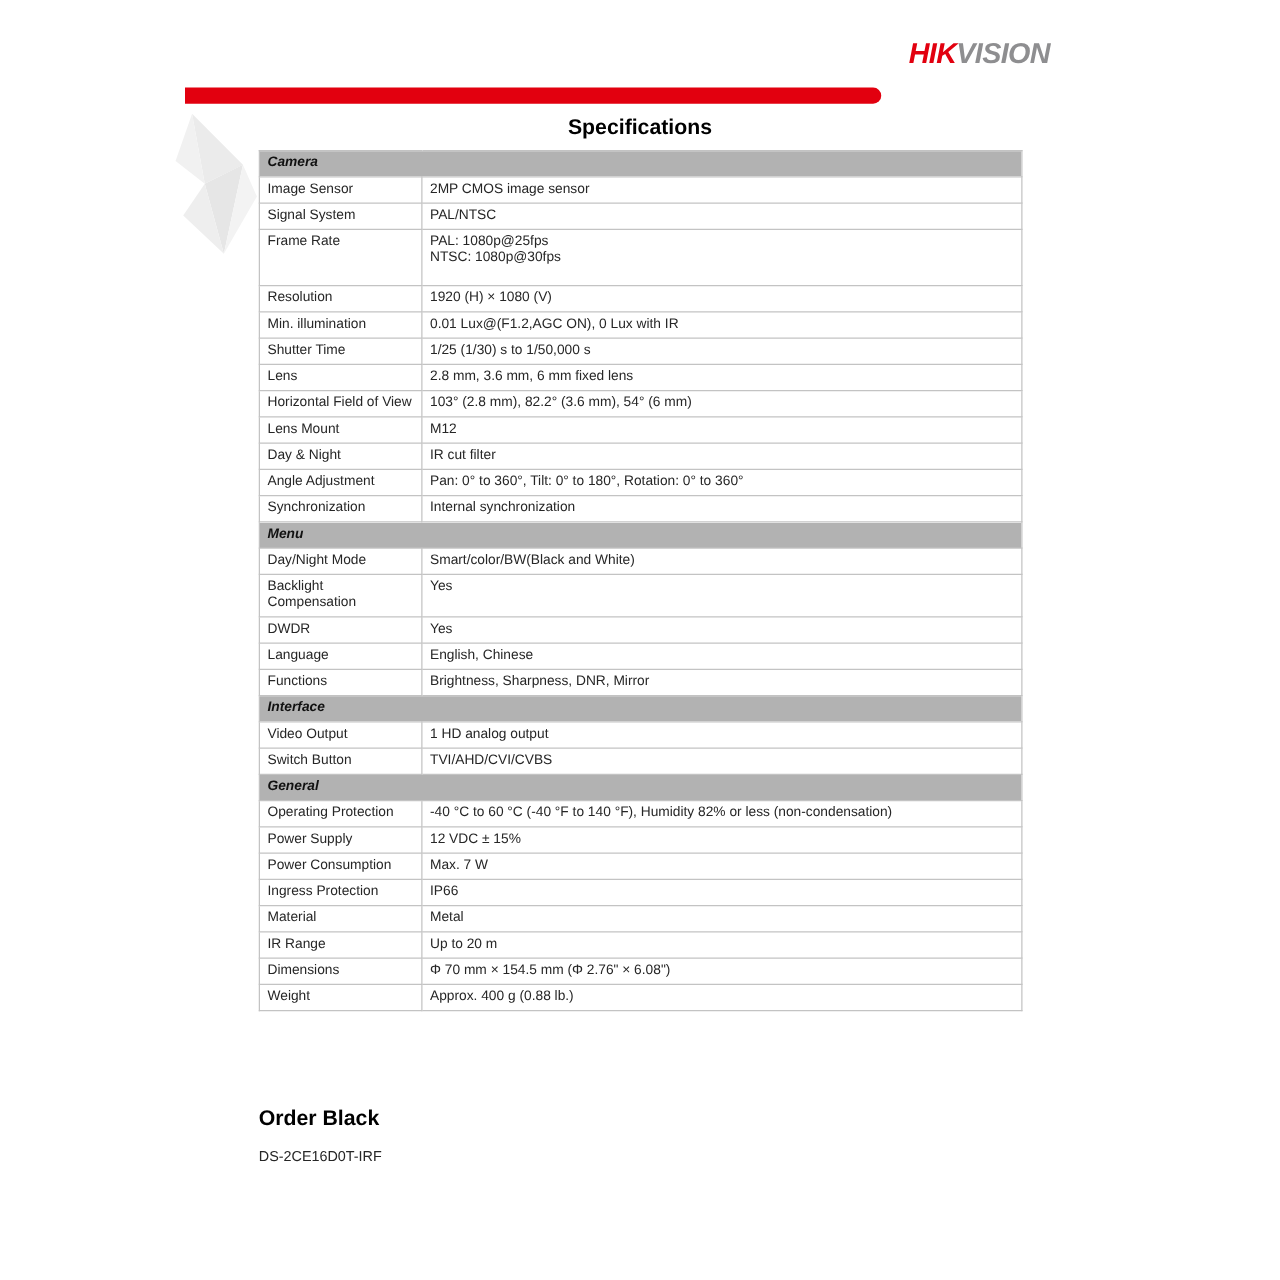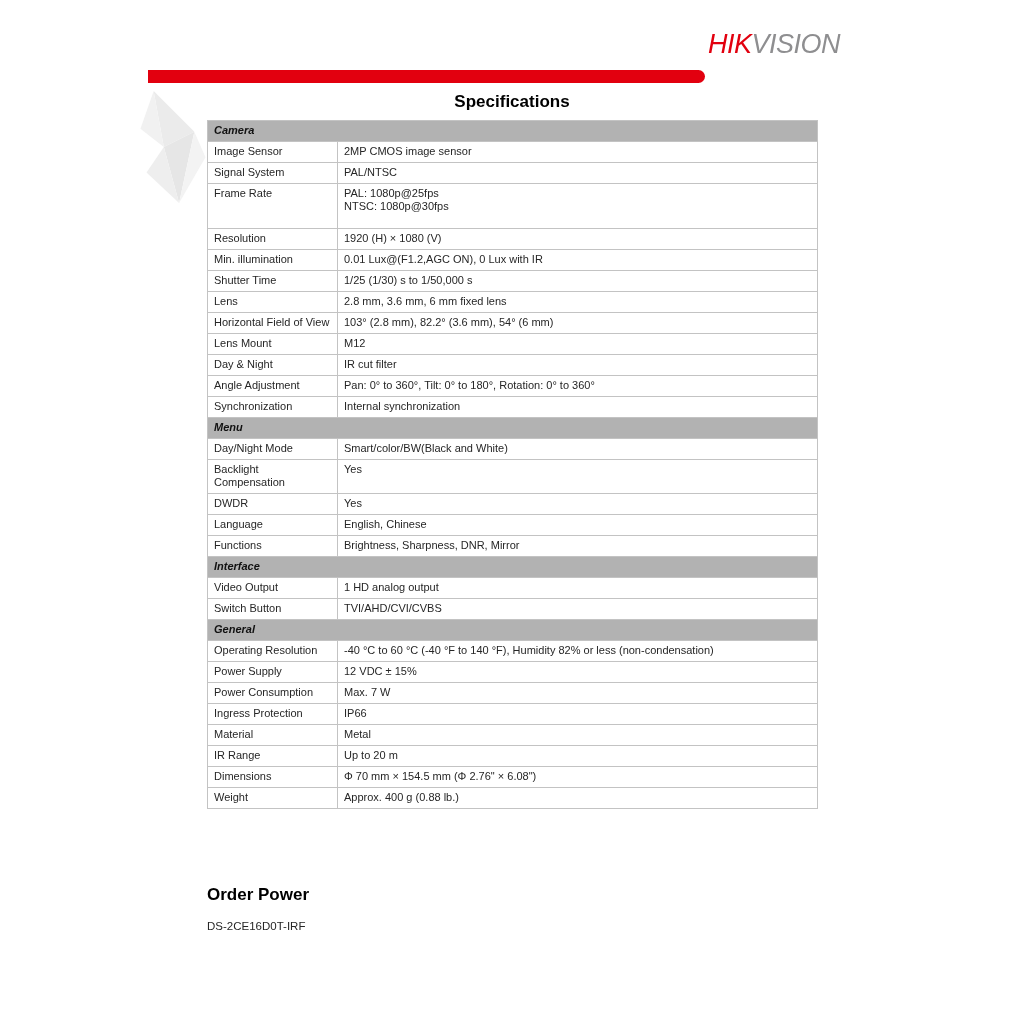--- a/index.html
+++ b/index.html
@@ -9,21 +9,21 @@
     --table-border:#c3c3c3;
     --text:#262626;
   }
   html,body{margin:0;padding:0;background:#fff;}
   .page{
     position:relative;width:1024px;height:1024px;background:#ffffff;overflow:hidden;
     font-family:"Liberation Sans",sans-serif;color:var(--text);
   }
   .logo{
     position:absolute;top:29px;right:184px;
-    font-style:italic;font-weight:400;font-size:27px;letter-spacing:-0.5px;
+    font-style:italic;font-weight:700;font-size:23px;letter-spacing:-0.5px;
     white-space:nowrap;
   }
   .logo .logo-red{color:var(--brand-red);}
   .logo .logo-gray{color:var(--logo-gray);}
   .red-bar{
     position:absolute;left:148px;top:70px;width:557px;height:13px;
     background:var(--brand-red);border-radius:0 7px 7px 0;
   }
   .watermark{position:absolute;left:138px;top:86px;width:72px;height:122px;}
   .page-title{
@@ -167,21 +167,21 @@
           <td>1 HD analog output</td>
         </tr>
         <tr>
           <td>Switch Button</td>
           <td>TVI/AHD/CVI/CVBS</td>
         </tr>
         <tr class="section-row">
           <td colspan="2">General</td>
         </tr>
         <tr>
-          <td>Operating Resolution</td>
+          <td>Operating Protection</td>
           <td>-40 °C to 60 °C (-40 °F to 140 °F), Humidity 82% or less (non-condensation)</td>
         </tr>
         <tr>
           <td>Power Supply</td>
           <td>12 VDC ± 15%</td>
         </tr>
         <tr>
           <td>Power Consumption</td>
           <td>Max. 7 W</td>
         </tr>
@@ -201,16 +201,16 @@
           <td>Dimensions</td>
           <td>Φ 70 mm × 154.5 mm (Φ 2.76" × 6.08")</td>
         </tr>
         <tr>
           <td>Weight</td>
           <td>Approx. 400 g (0.88 lb.)</td>
         </tr>
       </tbody>
   </table>
 
-  <div class="order-model-heading">Order Power</div>
+  <div class="order-model-heading">Order Black</div>
   <div class="order-model-value">DS-2CE16D0T-IRF</div>
 
 </div>
 
 </body></html>

